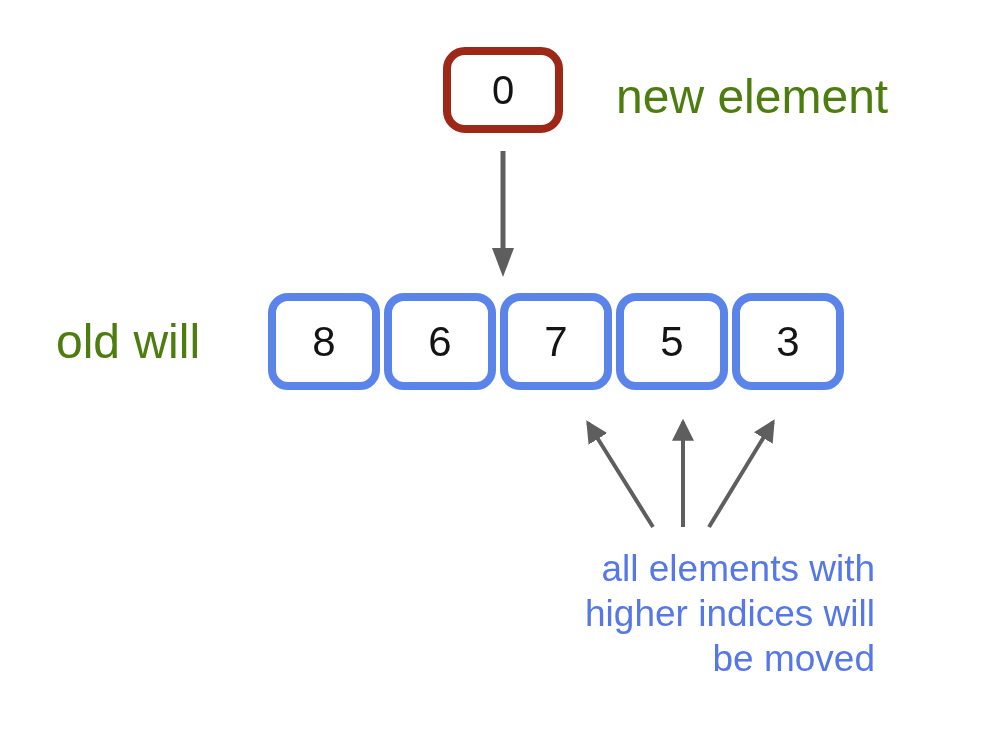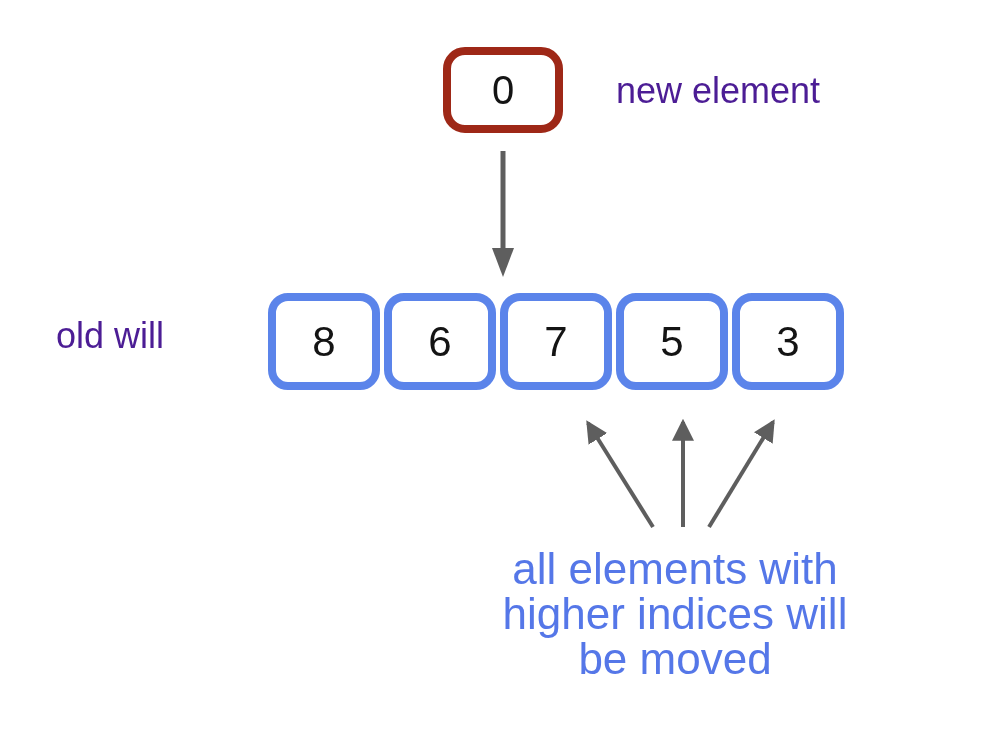--- a/index.html
+++ b/index.html
@@ -34,34 +34,34 @@
     border-radius: 20px;
     font-size: 42px;
   }
   .cell-0 { left: 268px; }
   .cell-1 { left: 384px; }
   .cell-2 { left: 500px; }
   .cell-3 { left: 616px; }
   .cell-4 { left: 732px; }
   .blue-label {
     position: absolute;
-    color: #4c1d95;
-    font-size: 36px;
+    color: #4d7c0f;
+    font-size: 48px;
     line-height: 1;
     white-space: nowrap;
   }
   .new-label { left: 616px; top: 73px; }
   .old-label { left: 56px; top: 318px; }
   .caption {
     position: absolute;
     left: 475px; top: 546px;
     width: 400px;
-    text-align: center;
+    text-align: right;
     color: #5577e8;
-    font-size: 44px;
+    font-size: 37px;
     line-height: 45px;
     white-space: pre-line;
   }
   .arrow-layer {
     position: absolute;
     left: 0; top: 0;
     width: 994px; height: 740px;
     pointer-events: none;
   }
 </style>

